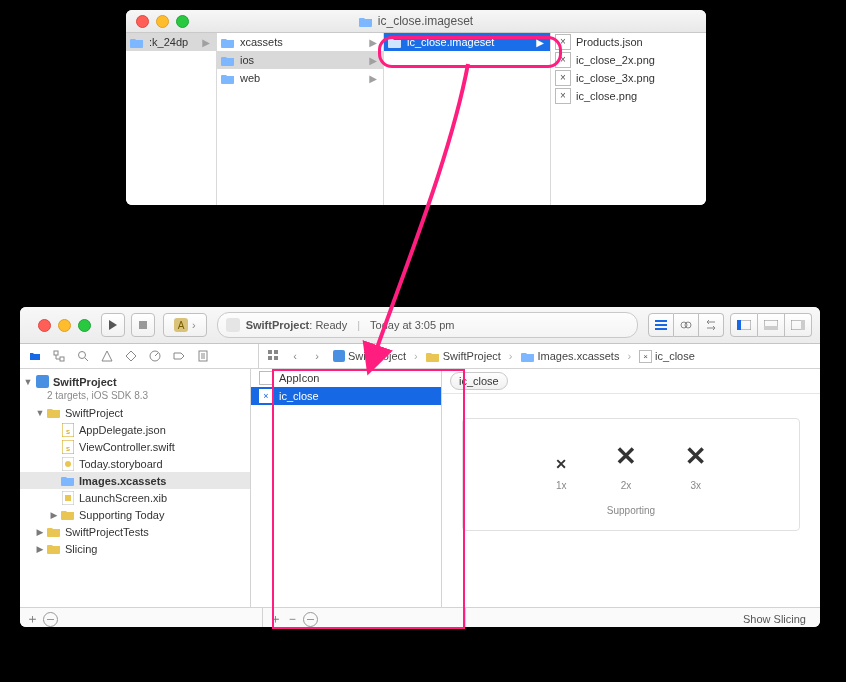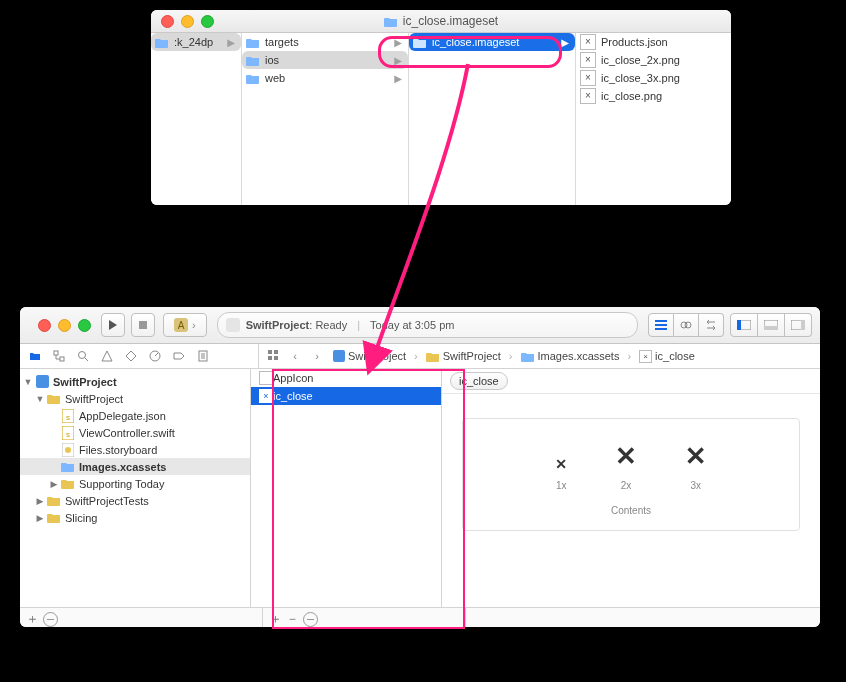--- a/index.html
+++ b/index.html
@@ -35,36 +35,35 @@
     position:absolute; left:0; right:0; text-align:center;
     font-size:12px; color:#555;
     display:flex; justify-content:center; align-items:center; gap:5px;
   }
   .folder-icon {
     display:inline-block; width:14px; height:11px;
   }
   .folder-icon svg { width:14px; height:11px; display:block; }
 
   
-  #finder { left:151px; top:10px; width:580px; height:195px; }
+  #finder { left:126px; top:10px; width:580px; height:195px; }
   #finder .columns {
     display:flex; height:calc(100% - 22px);
     background:#fff;
   }
   .col {
     width:166px; border-right:1px solid #d9d9d9;
     overflow:hidden;
     position:relative;
   }
   .col:last-child { border-right:none; flex:1; }
   .col .row {
     display:flex; align-items:center;
     height:18px; padding:0 6px 0 4px; gap:5px;
     white-space:nowrap;
-    border-radius:6px;
   }
   .col .row .txt { flex:1; overflow:hidden; text-overflow:ellipsis; }
   .col .row .chev { color:#a0a0a0; font-size:10px; }
   .col .row.sel-blue { background:#1a6fe8; color:#fff; }
   .col .row.sel-blue .chev { color:#fff; }
   .col .row.sel-gray { background:#d9d9d9; }
   .file-xicon {
     display:inline-block; width:14px; height:14px;
     text-align:center; line-height:14px;
     font-size:10px; color:#555;
@@ -139,21 +138,21 @@
   .tree .disc { width:12px; text-align:center; color:#7a7a7a; font-size:9px;}
   .tree .label { flex:1; white-space:nowrap; overflow:hidden; text-overflow:ellipsis;}
   .tree .node .fic { width:16px; display:flex; justify-content:center; margin-right:3px;}
   .tree .sub { font-size:10px; color:#8a8a8a; padding-left:27px; height:14px;}
   .tree .sel { background:#e7e7e7; }
 
   .assets {
     width:190px; border-right:1px solid #d3d3d3;
     position:relative;
   }
-  .assets .arow { display:flex; align-items:center; height:18px; padding:0 8px; }
+  .assets .arow { display:flex; align-items:center; height:18px; padding:0 8px; gap:6px;}
   .assets .arow.sel { background:#1668e4; color:#fff;}
   .assets .sq { width:12px; height:12px; border:1px solid #bbb; background:#fff;}
   .assets .arow.sel .sq { border-color:#fff; }
 
   .canvas { flex:1; background:#fff; position:relative; }
   .canvas .hdr { height:24px; border-bottom:1px solid #e6e6e6; display:flex; align-items:center; }
   .pill {
     margin-left:8px; padding:2px 8px;
     border:1px solid #c9c9c9; border-radius:10px;
     background:linear-gradient(#fefefe,#f0f0f0);
@@ -234,21 +233,21 @@
       </div>
     </div>
 
     <div class="col">
       <div class="row">
         <span class="folder-icon">
             <svg viewBox="0 0 14 11">
               <path d="M1 2h4l1 1h7v7a1 1 0 0 1-1 1H1a1 1 0 0 1-1-1V3a1 1 0 0 1 1-1z" fill="#7db7ff"></path>
             </svg>
           </span>
-        <span class="txt">targets</span>
+        <span class="txt">xcassets</span>
         <span class="chev">▶</span>
       </div>
       <div class="row sel-gray">
         <span class="folder-icon">
             <svg viewBox="0 0 14 11">
               <path d="M1 2h4l1 1h7v7a1 1 0 0 1-1 1H1a1 1 0 0 1-1-1V3a1 1 0 0 1 1-1z" fill="#7db7ff"></path>
             </svg>
           </span>
         <span class="txt">ios</span>
         <span class="chev">▶</span>
@@ -470,20 +469,21 @@
     <div class="tree">
       <div class="node" style="padding-left:2px">
         <span class="disc">▼</span>
         <span class="fic">
             <svg width="13" height="13">
               <rect width="13" height="13" rx="2" fill="#4a90e2"></rect>
             </svg>
           </span>
         <span class="label"><b>SwiftProject</b></span>
       </div>
+      <div class="sub">2 targets, iOS SDK 8.3</div>
 
       <div class="node" style="padding-left:14px">
         <span class="disc">▼</span>
         <span class="fic">
             <svg viewBox="0 0 14 11" width="14" height="11">
               <path d="M1 2h4l1 1h7v7a1 1 0 0 1-1 1H1a1 1 0 0 1-1-1V3a1 1 0 0 1 1-1z" fill="#e9c653"></path>
             </svg>
           </span>
         <span class="label">SwiftProject</span>
       </div>
@@ -505,29 +505,38 @@
           </span>
           <span class="label">ViewController.swift</span>
         </div>
         <div class="node" style="padding-left:40px">
           <span class="fic">
             <svg width="12" height="14">
               <rect width="12" height="14" fill="#fff" stroke="#bbb"></rect>
               <circle cx="6" cy="7" r="3" fill="#e9c653"></circle>
             </svg>
           </span>
-          <span class="label">Files.storyboard</span>
+          <span class="label">Today.storyboard</span>
         </div>
         <div class="node sel" style="padding-left:40px">
           <span class="fic">
             <svg viewBox="0 0 14 11" width="14" height="11">
               <path d="M1 2h4l1 1h7v7a1 1 0 0 1-1 1H1a1 1 0 0 1-1-1V3a1 1 0 0 1 1-1z" fill="#7db7ff"></path>
             </svg>
           </span>
           <span class="label"><b>Images.xcassets</b></span>
+        </div>
+        <div class="node" style="padding-left:40px">
+          <span class="fic">
+            <svg width="12" height="14">
+              <rect width="12" height="14" fill="#fff" stroke="#bbb"></rect>
+              <rect x="3" y="4" width="6" height="6" fill="#e9c653"></rect>
+            </svg>
+          </span>
+          <span class="label">LaunchScreen.xib</span>
         </div>
         <div class="node" style="padding-left:28px">
           <span class="disc">▶</span>
           <span class="fic">
             <svg viewBox="0 0 14 11" width="14" height="11">
               <path d="M1 2h4l1 1h7v7a1 1 0 0 1-1 1H1a1 1 0 0 1-1-1V3a1 1 0 0 1 1-1z" fill="#e9c653"></path>
             </svg>
           </span>
           <span class="label">Supporting Today</span>
         </div>
@@ -577,34 +586,37 @@
           </div>
           <div class="slot">
             <span class="x" style="font-size:26px">✕</span>
             <span class="lab">2x</span>
           </div>
           <div class="slot">
             <span class="x" style="font-size:26px">✕</span>
             <span class="lab">3x</span>
           </div>
         </div>
-        <div class="universal">Contents</div>
+        <div class="universal">Supporting</div>
       </div>
     </div>
   </div>
 
   <div class="footer">
     <div class="fseg tree-f">
       <span class="fbtn">＋</span>
       <span class="circ"></span>
     </div>
     <div class="fseg assets-f">
       <span class="fbtn">＋</span>
       <span class="fbtn">－</span>
       <span class="circ"></span>
+    </div>
+    <div class="fseg canvas-f">
+      <span style="color:#555">Show Slicing</span>
     </div>
   </div>
 </div>
 
 <div class="ring" style="left:378px; top:36px; width:178px; height:26px;"></div>
 <div class="rect-annot" style="left:272px; top:369px; width:189px; height:256px;"></div>
 <svg class="arrow-svg">
   <defs>
     <marker id="arrhead" markerWidth="8" markerHeight="8" refX="6" refY="4" orient="auto">
       <path d="M0,0 L8,4 L0,8 Z" fill="#ff1e80"></path>

